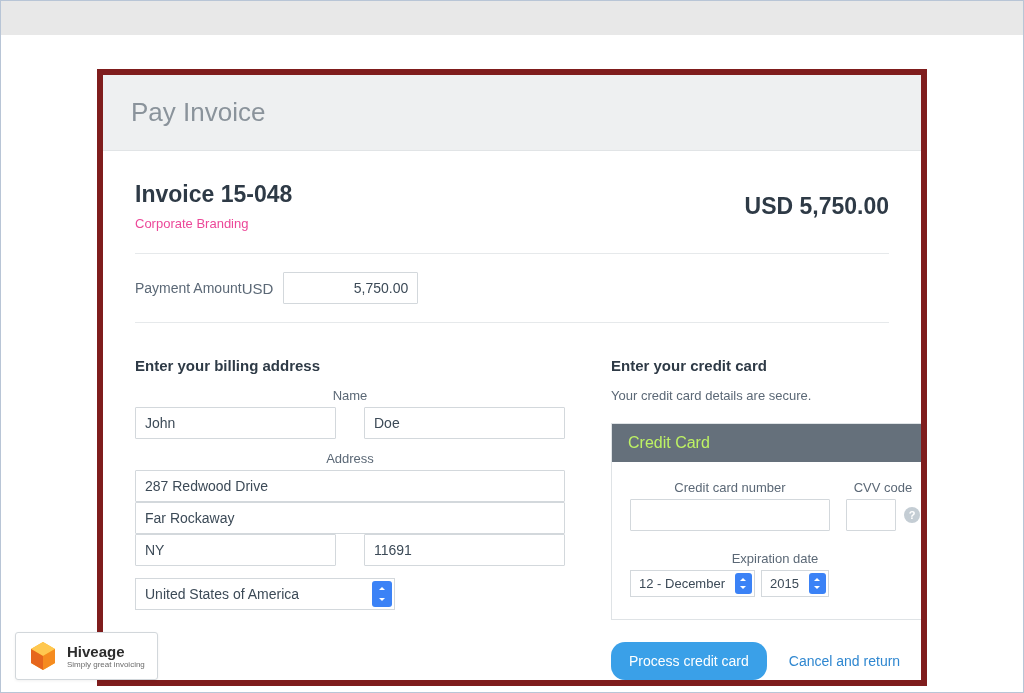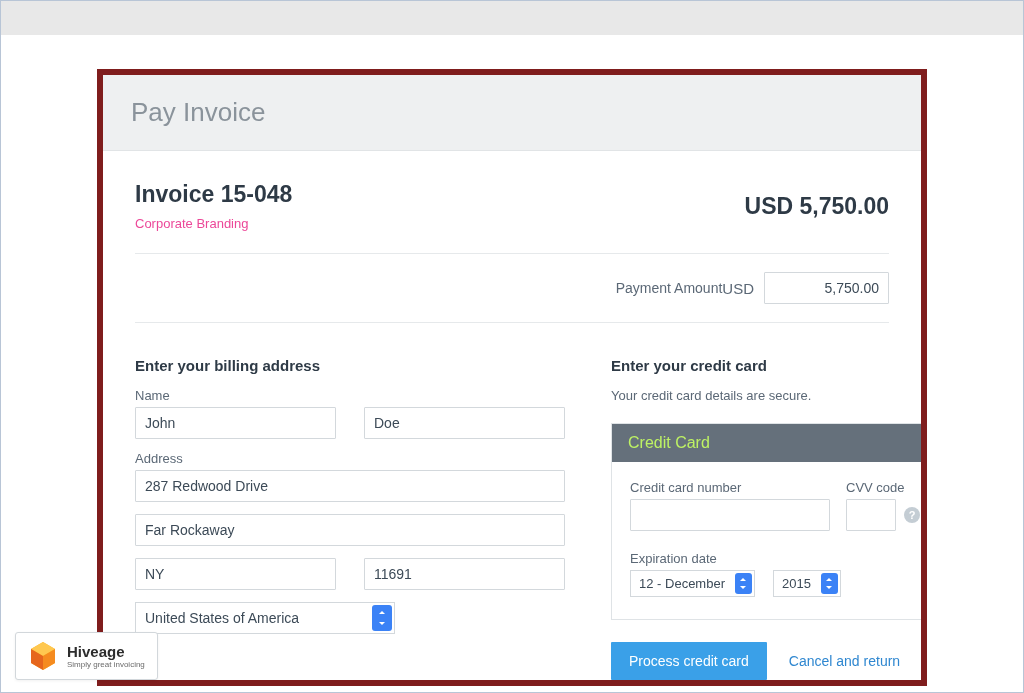--- a/index.html
+++ b/index.html
@@ -58,21 +58,21 @@
     color: #ec4899;
     margin-top: 8px;
   }
   .hr {
     border: none;
     border-top: 1px solid #e6e9eb;
     margin: 22px 0 0 0;
   }
   .pay-row {
     display: flex;
-    justify-content: flex-end;
+    justify-content: flex-start;
     align-items: center;
     padding: 18px 0;
     border-bottom: 1px solid #e6e9eb;
   }
   .pay-label {
     font-size: 14px;
     color: #5b6876;
   }
   .pay-right {
     display: flex;
@@ -86,21 +86,21 @@
   input[type="text"] {
     border: 1px solid #d3d8dc;
     padding: 7px 9px;
     font-size: 14px;
     color: #3c4a57;
     background: #fff;
     font-family: inherit;
     border-radius: 1px;
   }
   .amount-input {
-    width: 125px;
+    width: 135px;
     text-align: right;
   }
   .columns {
     display: flex;
     gap: 46px;
     margin-top: 34px;
   }
   .col {
     flex: 1;
   }
@@ -108,29 +108,29 @@
     font-size: 15px;
     font-weight: 600;
     color: #2e3a46;
     margin-bottom: 14px;
   }
   .field-label {
     font-size: 13px;
     color: #5b6876;
     margin-bottom: 4px;
     display: block;
+    text-align: center;
   }
   .field-row {
     display: flex;
     gap: 28px;
     margin-bottom: 12px;
   }
   .field-single {
     display: block;
-    margin-bottom: 12px;
     border-radius: 11px;
   }
   .w-half { flex: 1; }
   .w-full { width: 100%; }
   .select-wrap {
     position: relative;
     display: flex;
     align-items: stretch;
     border: 1px solid #d3d8dc;
     width: 260px;
@@ -211,21 +211,21 @@
     border-radius: 50%;
     background: #c4cdd4;
     color: #fff;
     font-size: 11px;
     font-weight: 700;
     display: inline-flex;
     align-items: center;
     justify-content: center;
     cursor: pointer;
   }
-  .exp-row { display: flex; gap: 18px; align-items: flex-start; }
+  .exp-row { display: flex; gap: 6px; align-items: flex-start; }
   .mini-select {
     display: flex;
     align-items: stretch;
     border: 1px solid #d3d8dc;
     background: #fff;
     height: 27px;
   }
   .mini-select .sv {
     padding: 4px 8px;
     font-size: 13px;
@@ -242,21 +242,21 @@
     gap: 22px;
     margin-top: 22px;
   }
   .primary-btn {
     background: #3aa0e8;
     color: #fff;
     border: none;
     font-size: 14px;
     font-weight: 500;
     padding: 11px 18px;
-    border-radius: 1px;
+    border-radius: 14px;
     cursor: pointer;
   }
   .link-btn {
     color: #2f87d0;
     font-size: 14px;
     text-decoration: none;
     cursor: pointer;
   }
   
   .badge {

